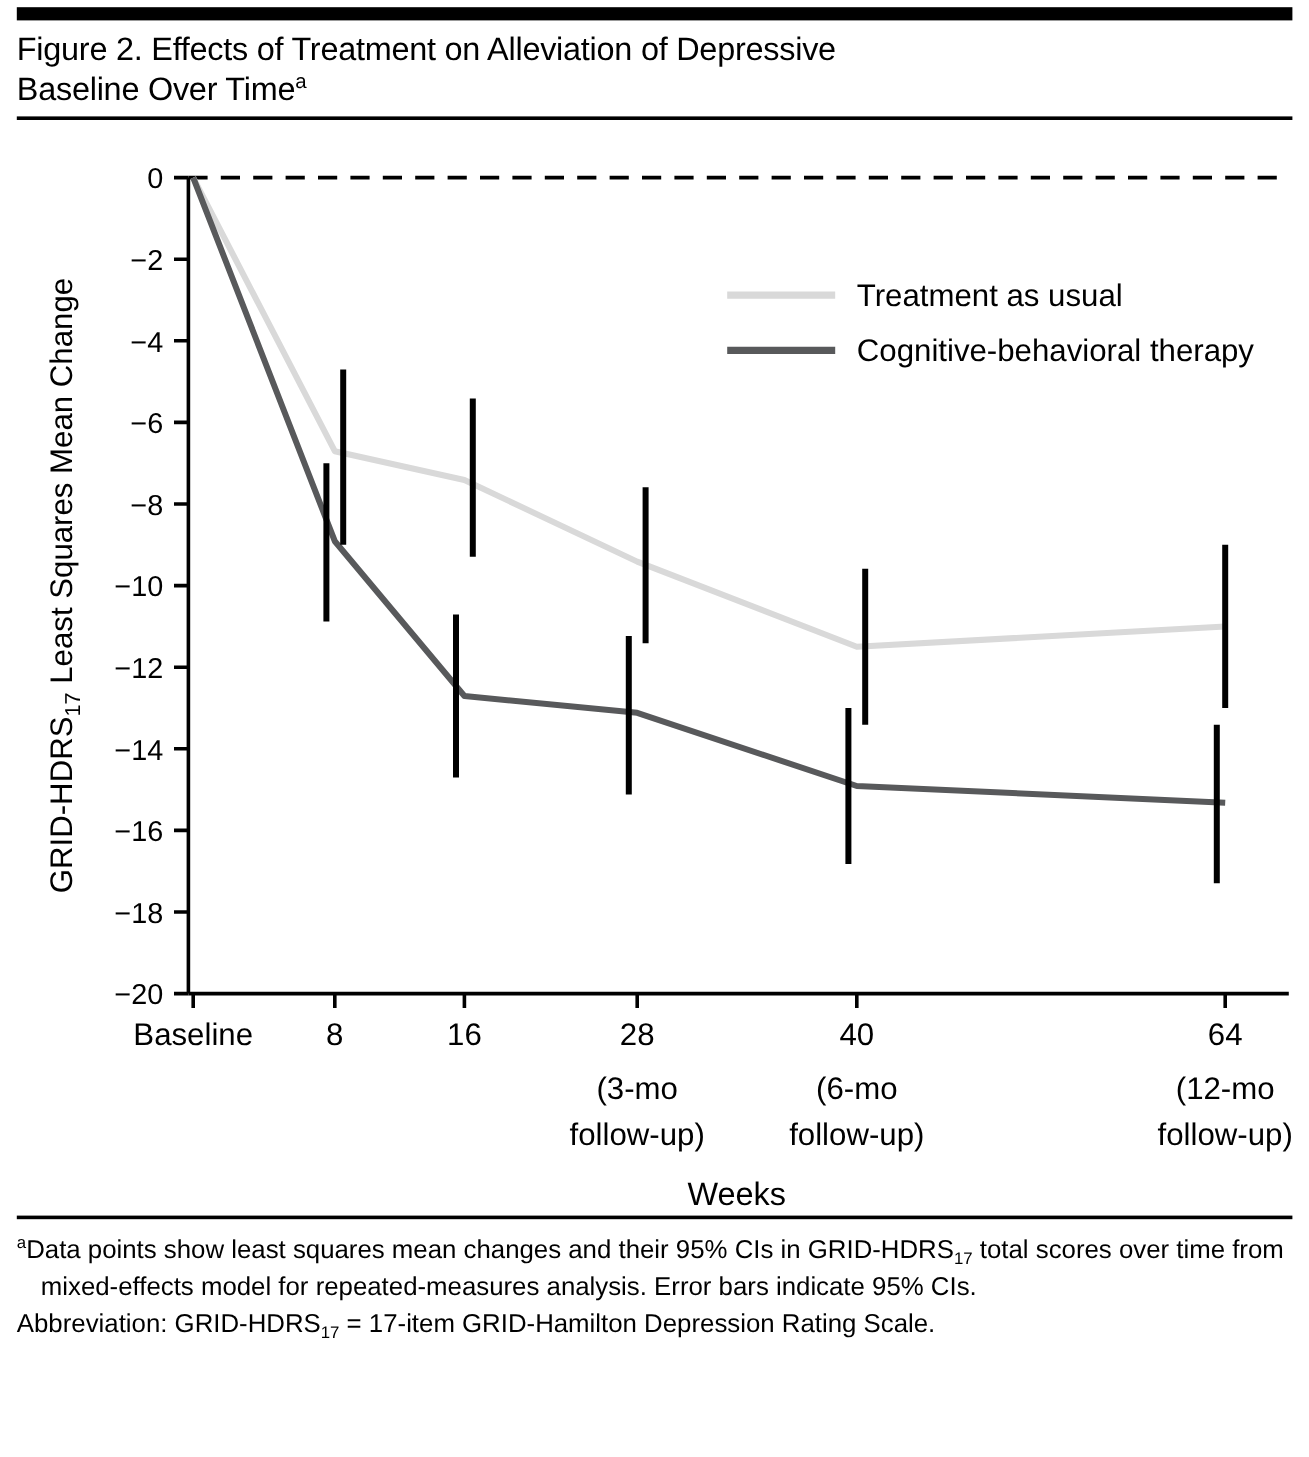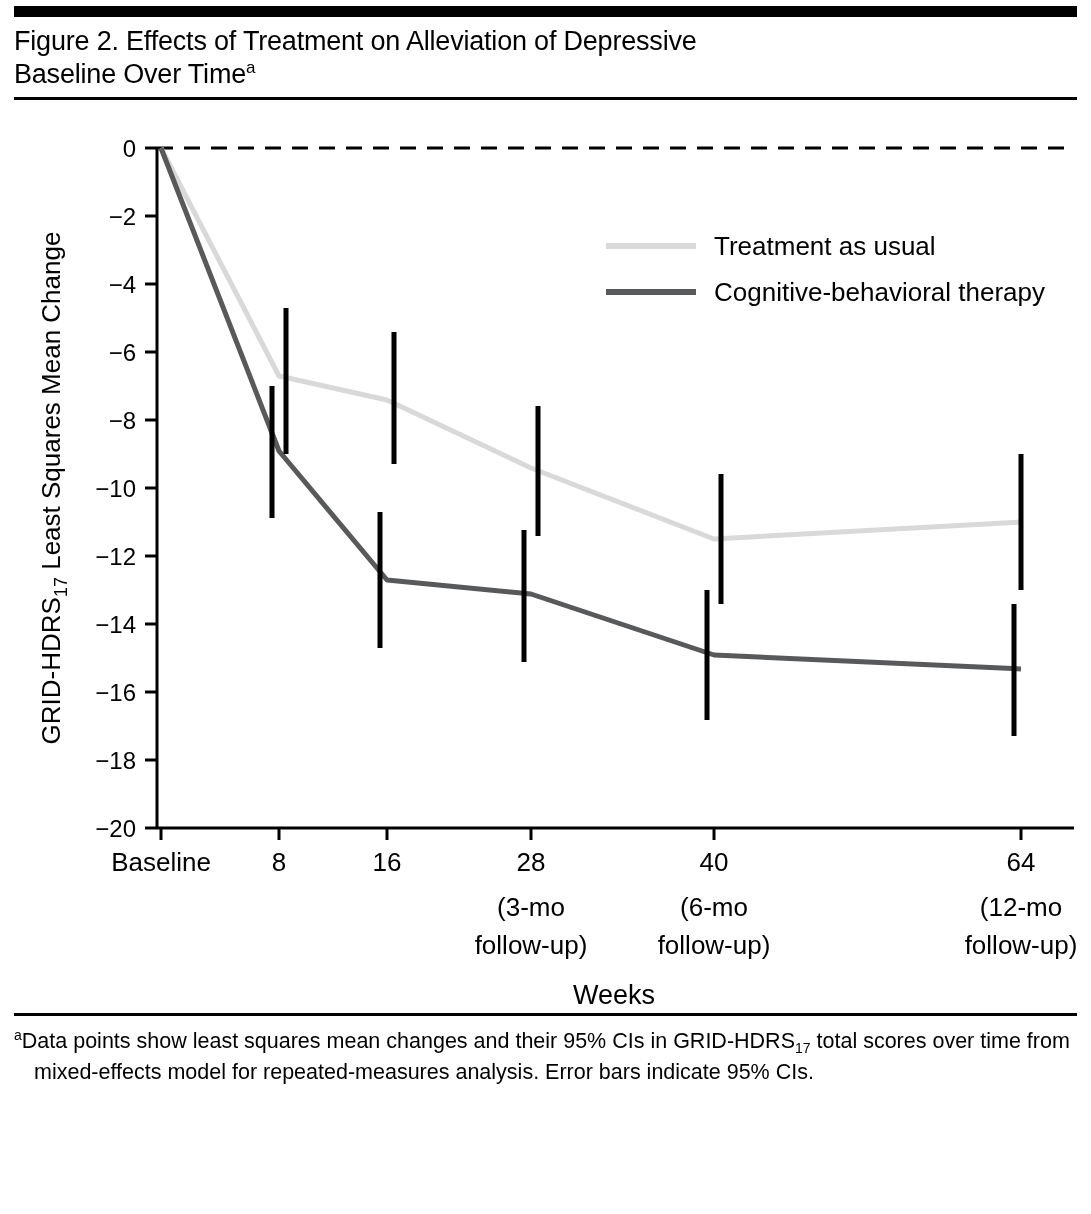--- a/index.html
+++ b/index.html
@@ -178,15 +178,18 @@
   </div>
 
   <div class="bottom-rule"></div>
 
   <div class="footnote">
     <p class="note-a">
       <span class="lead"><sup>a</sup><span>Data points show least squares mean changes and their 95% CIs in GRID-HDRS</span><sub>17</sub></span>
       <span>total scores over time from mixed-effects model for repeated-measures</span>
       <span>analysis. Error bars indicate 95% CIs.</span>
     </p>
+    <p class="abbrev">
+      <span>Abbreviation: GRID-HDRS</span><sub>17</sub><span> = 17-item GRID-Hamilton Depression Rating Scale.</span>
+    </p>
   </div>
 
 </div>
 
 </body></html>

